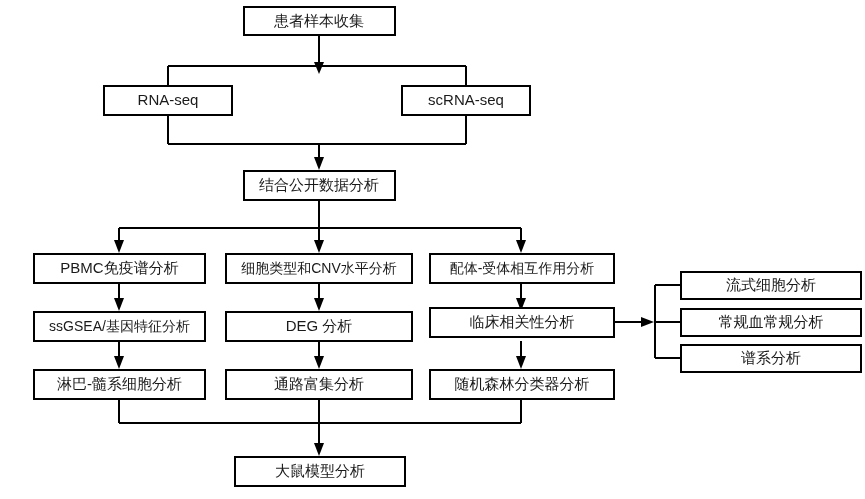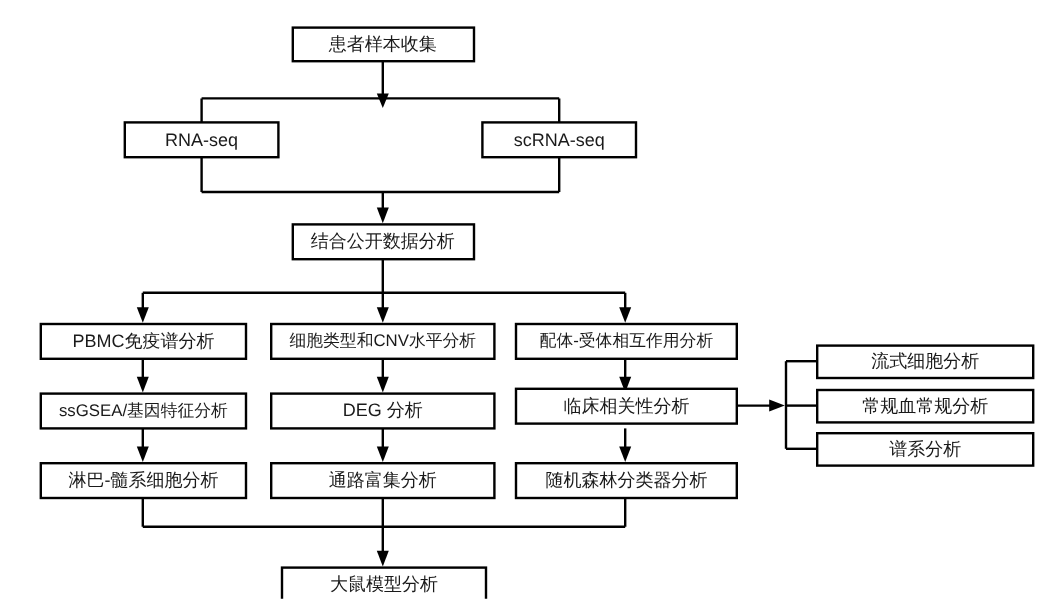--- a/index.html
+++ b/index.html
@@ -11,21 +11,20 @@
     width: 865px;
     height: 499px;
     overflow: hidden;
     font-family: "Liberation Sans", "DejaVu Sans", sans-serif;
   }
   #flowchart-root {
     position: relative;
     width: 865px;
     height: 373px;
     background: #ffffff;
-    margin-top: 16px;
   }
   svg#flow-svg {
     position: absolute;
     top: 0;
     left: 0;
     width: 865px;
     height: 499px;
     display: block;
   }
   .node-rect {

